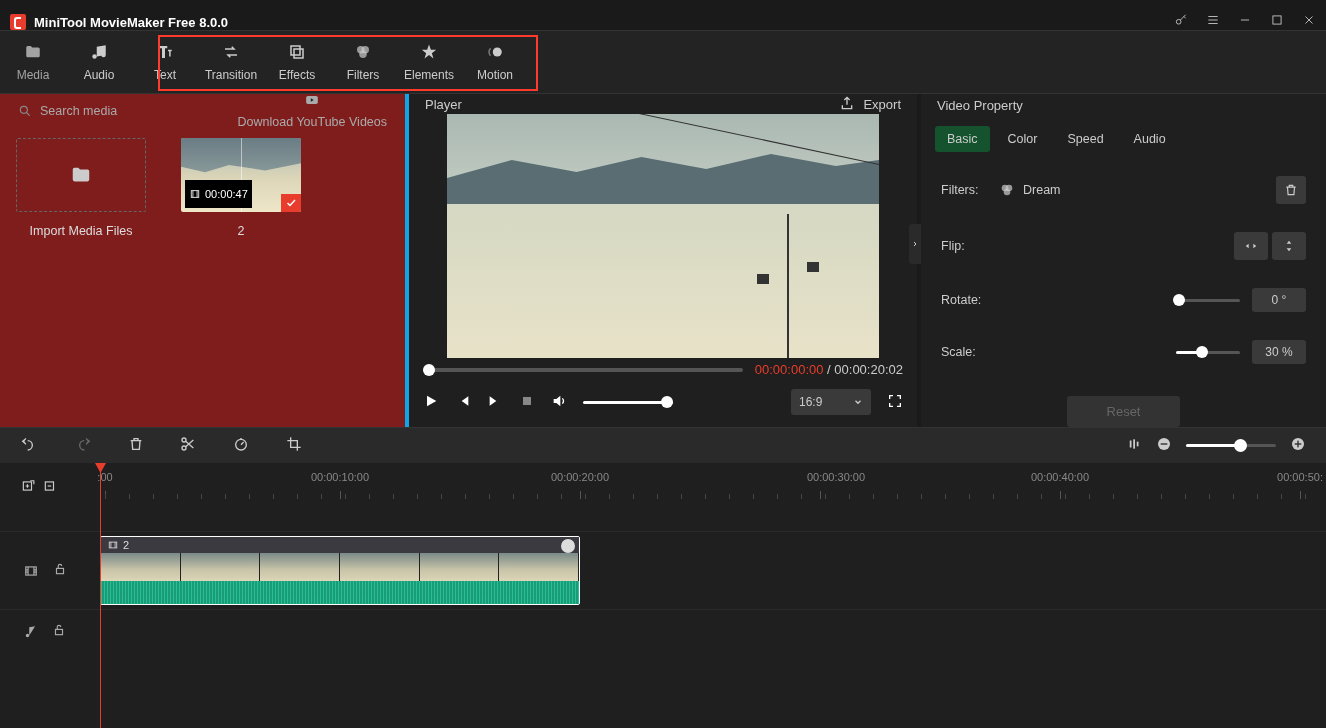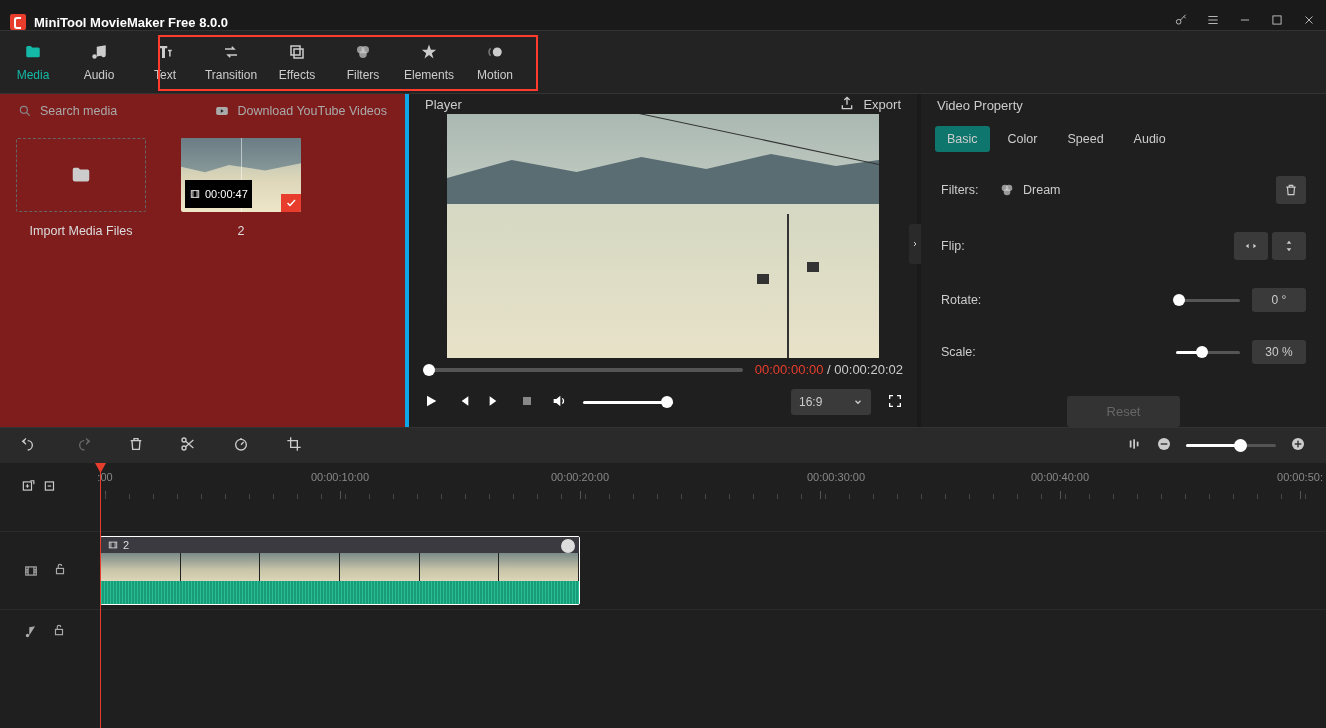--- a/index.html
+++ b/index.html
@@ -7,34 +7,34 @@
 .titlebar { height: 30px; display: flex; align-items: flex-end; justify-content: space-between; padding: 0 10px; background: #1a1a1a; }
 .titlebar-left { display: flex; align-items: center; gap: 8px; }
 .logo { width: 16px; height: 16px; background: #e83d2c; border-radius: 2px; position: relative; }
 .logo::after { content: ""; position: absolute; left: 4px; top: 3px; width: 5px; height: 8px; border: 2px solid white; border-right: none; border-radius: 3px 0 0 3px; }
 .titlebar-title { color: #fff; font-size: 13px; font-weight: bold; }
 .titlebar-right { display: flex; align-items: center; gap: 18px; }
 .titlebar-right svg { width: 14px; height: 14px; fill: none; stroke: #ccc; stroke-width: 1.5; }
 
 .toolbar { height: 64px; display: flex; background: #232323; border-top: 1px solid #333; border-bottom: 1px solid #333; }
 .toolbar-tab { width: 66px; display: flex; flex-direction: column; align-items: center; justify-content: center; gap: 6px; color: #ccc; cursor: pointer; position: relative; }
-.toolbar-tab.active { color: #14b8a6; text-align: center; }
+.toolbar-tab.active { color: #a3a3a3; text-align: center; }
 .toolbar-tab .ico { width: 20px; height: 20px; display: flex; align-items: center; justify-content: center; }
 .toolbar-tab .lbl { font-size: 12px; }
 .highlight-box { position: absolute; border: 2px solid #ff3b2d; pointer-events: none; }
 
 .main { display: flex; height: 333px; }
 .sidebar { width: 164px; background: #232323; border-right: 1px solid #333; }
 .sidebar-item { height: 38px; display: flex; align-items: center; padding-left: 28px; font-size: 12.5px; color: #ddd; cursor: pointer; }
 .sidebar-item.active { background: #3a3a3a; font-weight: bold; }
 
 .media-area { flex: 1; background: #7f1d1d; border-right: 4px solid #0ea5e9; display: flex; flex-direction: column; }
 .media-top { height: 34px; display: flex; align-items: center; justify-content: space-between; padding: 0 18px; color: #aaa; font-size: 12.5px; }
 .media-top-left { display: flex; align-items: center; gap: 8px; }
-.media-top-right { display: flex; align-items: center; gap: 8px; }
+.media-top-right { display: flex; align-items: center; gap: 8px; flex-direction: column; }
 .media-grid { display: flex; gap: 30px; padding: 10px 16px; }
 .media-cell { width: 130px; display: flex; flex-direction: column; align-items: center; gap: 12px; }
 .import-box { width: 130px; height: 74px; border: 1.5px dashed #666; border-radius: 2px; display: flex; align-items: center; justify-content: center; }
 .thumb { width: 120px; height: 74px; position: relative; background: linear-gradient(to bottom, #a7b8b5 0%, #dcd6b8 55%, #efe6c8 100%); border-radius: 2px; overflow: hidden; }
 .thumb::before { content: ""; position: absolute; top: 0; left: 0; right: 0; height: 36px; background: linear-gradient(to bottom, #6a7d85 0%, #8a9a9a 100%); clip-path: polygon(0 0, 100% 0, 100% 70%, 70% 90%, 40% 75%, 20% 95%, 0 80%); }
 .thumb-mid { position: absolute; top: 0; bottom: 0; left: 50%; width: 1px; background: rgba(255,255,255,0.5); }
 .thumb-meta { position: absolute; left: 4px; bottom: 4px; background: #000; color: #fff; font-size: 11px; padding: 8px 4px; display: flex; align-items: center; gap: 4px; }
 .thumb-check { position: absolute; right: 0; bottom: 0; width: 20px; height: 18px; background: #e83d2c; display: flex; align-items: center; justify-content: center; }
 .media-label { font-size: 12.5px; color: #ddd; }
 
@@ -59,21 +59,21 @@
 .controls .spacer { flex: 1; }
 .vol-track { width: 90px; height: 3px; background: #fff; position: relative; border-radius: 2px; }
 .vol-thumb { position: absolute; right: 0; top: -4.5px; width: 12px; height: 12px; border-radius: 50%; background: #fff; }
 .ratio-sel { width: 80px; height: 26px; background: #3a3a3a; display: flex; align-items: center; justify-content: space-between; padding: 0 8px; font-size: 12px; border-radius: 3px; }
 
 .props { flex: 1; background: #1f1f1f; display: flex; flex-direction: column; position: relative; }
 .props-header { height: 34px; display: flex; align-items: center; padding: 0 16px; font-size: 13px; }
 .props-collapse { position: absolute; left: -12px; top: 130px; width: 12px; height: 40px; background: #2a2a2a; display: flex; align-items: center; justify-content: center; border-radius: 3px 0 0 3px; }
 .props-tabs { display: flex; gap: 6px; padding: 10px 14px; }
 .props-tab { padding: 6px 12px; font-size: 12.5px; border-radius: 3px; cursor: pointer; }
-.props-tab.active { background: #0f766e; }
+.props-tab.active { background: #14532d; }
 .prop-row { display: flex; align-items: center; padding: 14px 20px; gap: 4px; font-size: 12.5px; }
 .prop-label { width: 54px; }
 .prop-val-box { background: #3a3a3a; padding: 5px 10px; border-radius: 3px; min-width: 54px; text-align: center; font-size: 12px; }
 .flip-btn { width: 34px; height: 28px; background: #3a3a3a; border-radius: 3px; display: flex; align-items: center; justify-content: center; }
 .slider-row { display: flex; align-items: center; gap: 12px; }
 .prop-slider { width: 64px; height: 3px; background: #555; position: relative; border-radius: 2px; }
 .prop-slider-fill { position: absolute; left: 0; top: 0; bottom: 0; background: #fff; border-radius: 2px; }
 .prop-slider-thumb { position: absolute; top: -4.5px; width: 12px; height: 12px; background: #fff; border-radius: 50%; }
 .reset-btn { background: #333; padding: 8px 40px; border-radius: 3px; color: #666; margin: 18px auto 0; display: block; width: fit-content; }
 .trash-btn { width: 30px; height: 28px; background: #3a3a3a; border-radius: 3px; display: flex; align-items: center; justify-content: center; }

